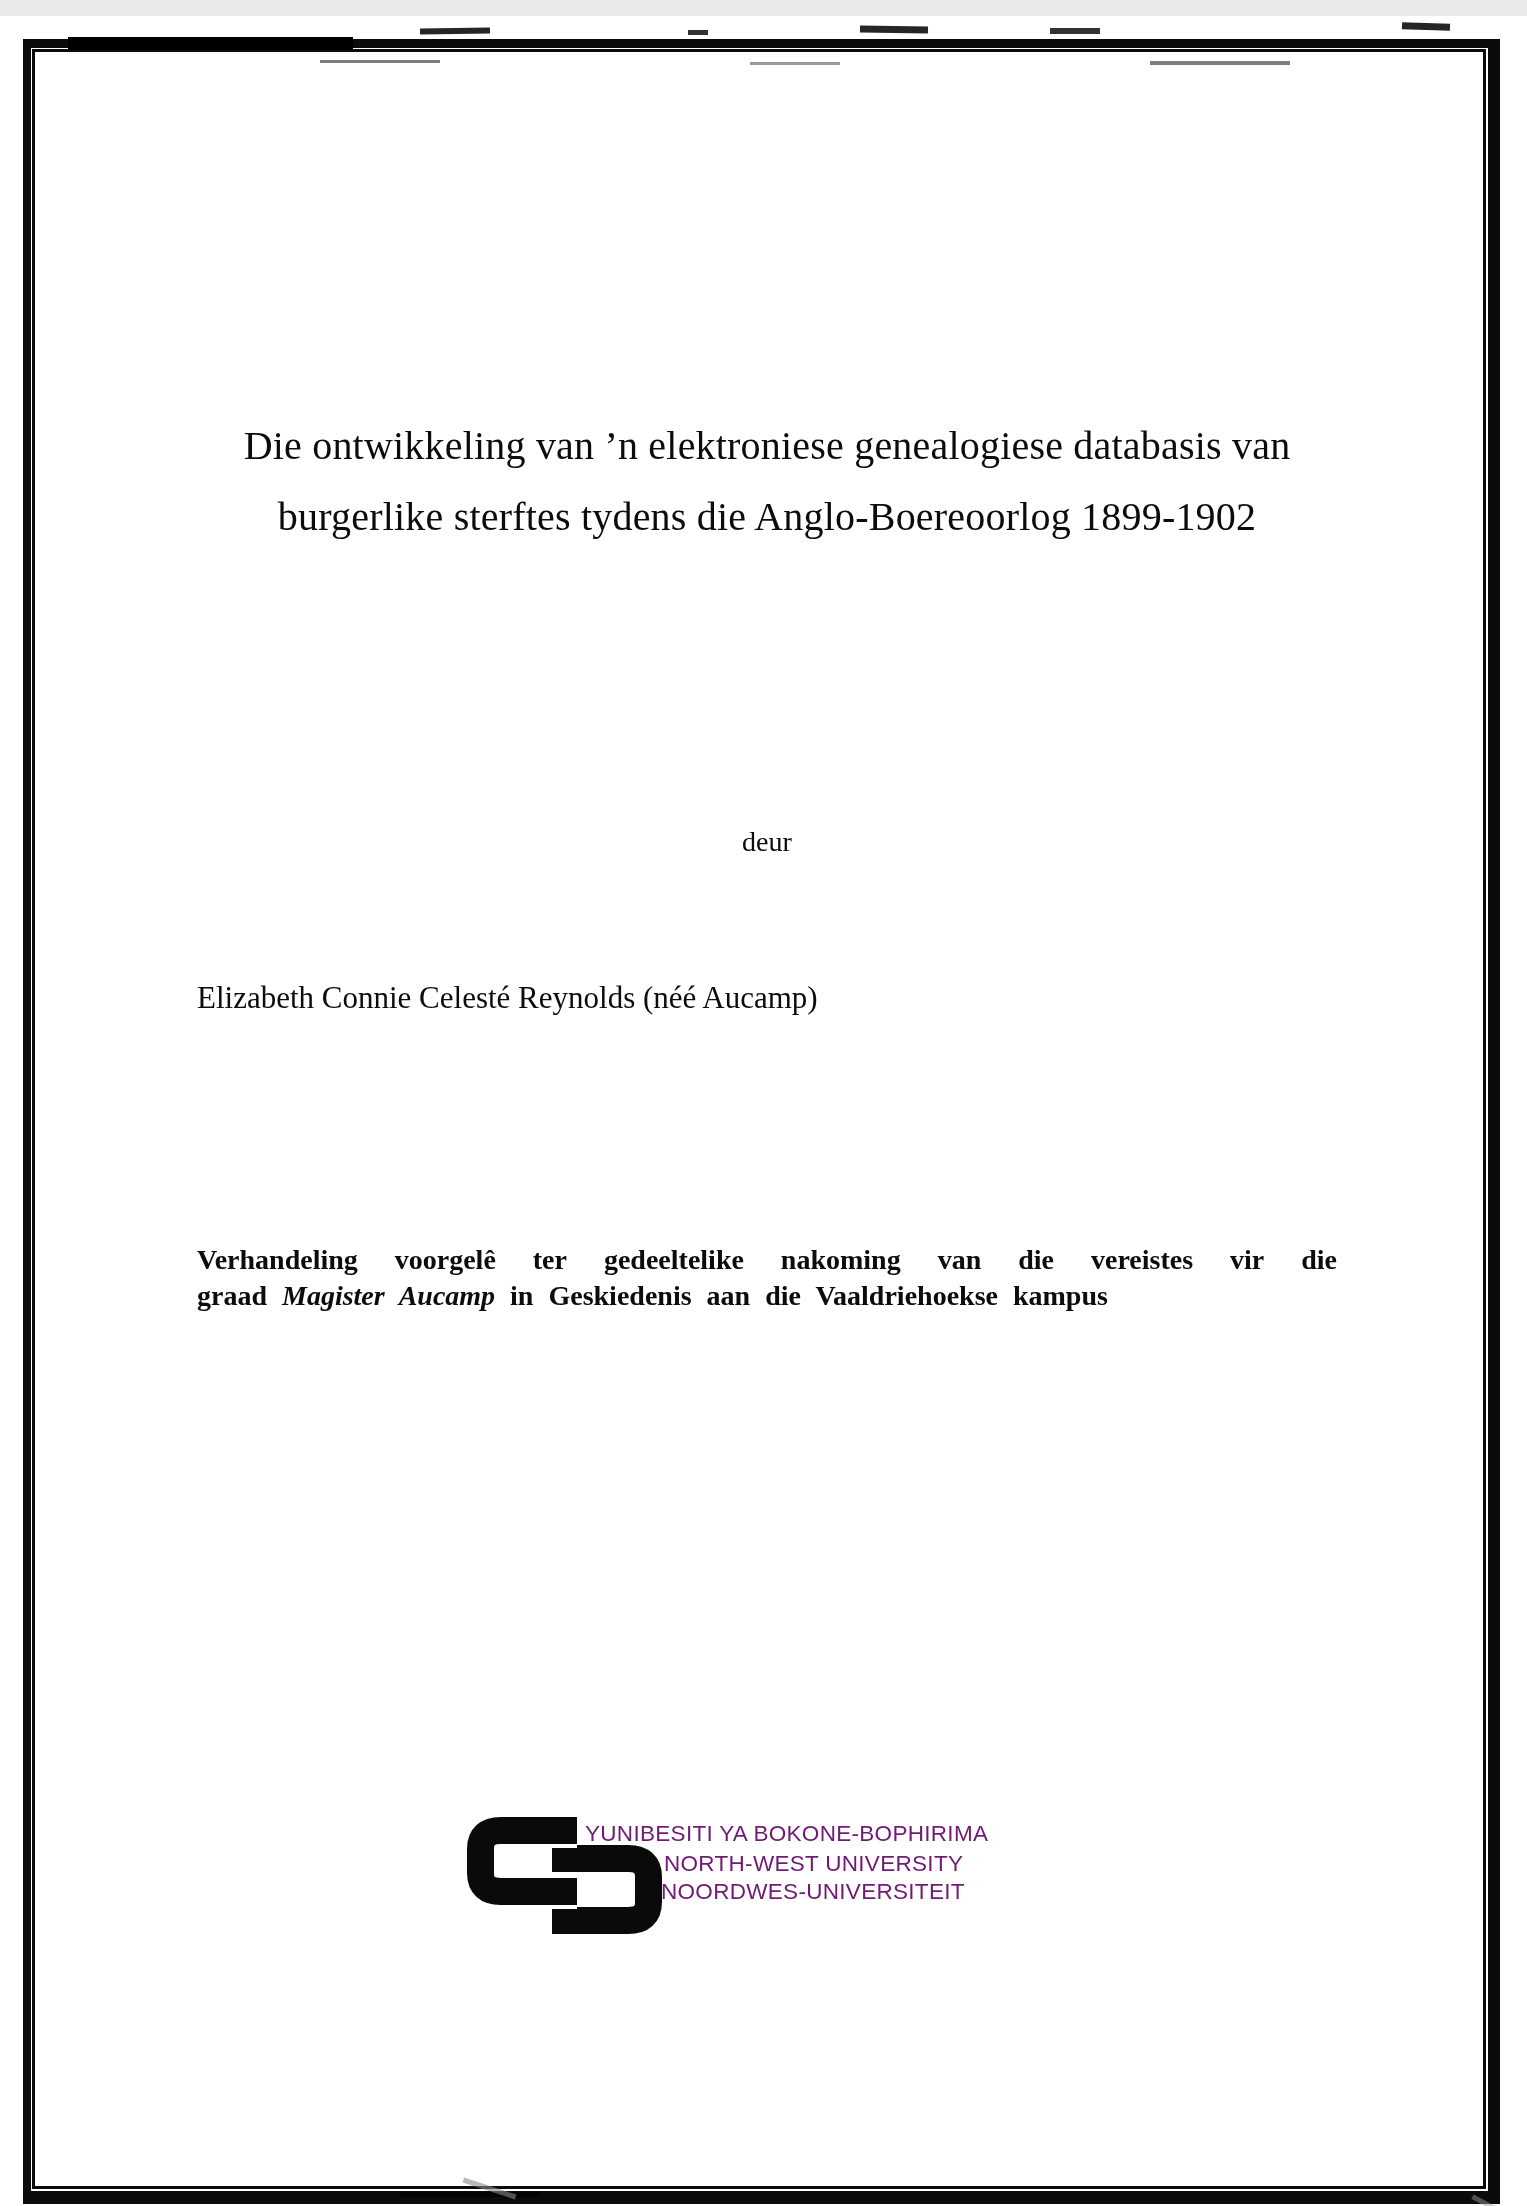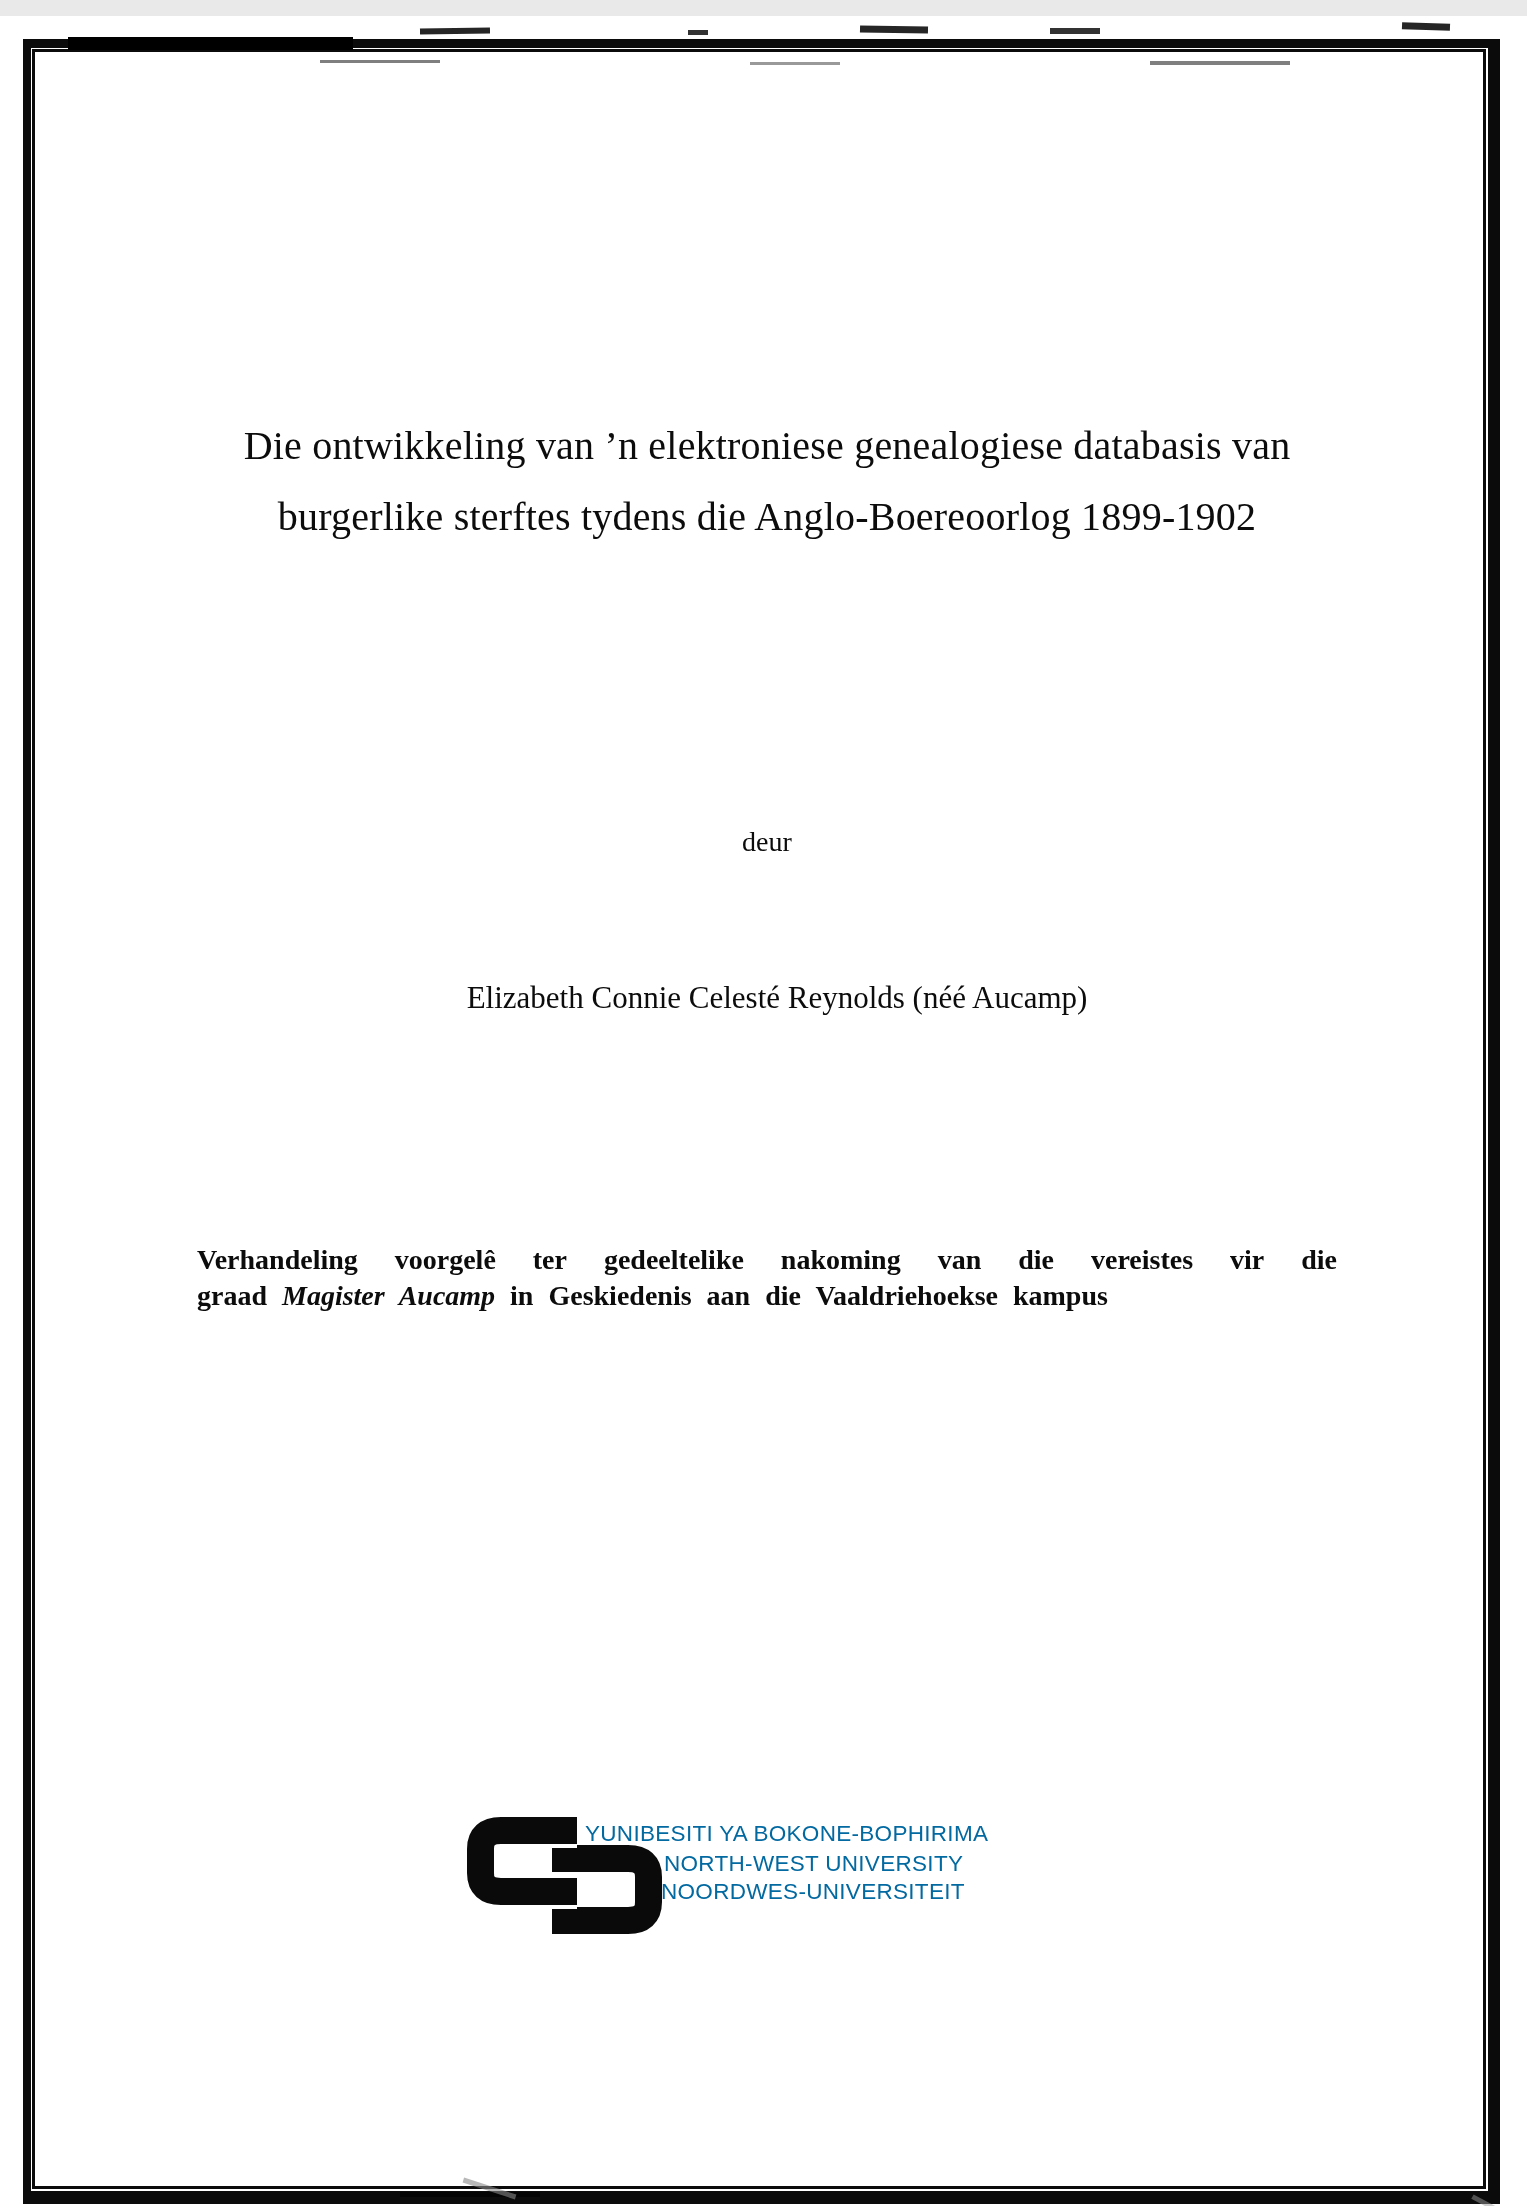--- a/index.html
+++ b/index.html
@@ -27,40 +27,40 @@
     position:absolute;left:197px;top:394px;width:1140px;
     text-align:center;font-size:40px;line-height:71px;
     letter-spacing:.2px;
   }
   .byline{
     position:absolute;left:197px;top:806px;width:1140px;
     text-align:center;font-size:28px;line-height:40px;
   }
   .author-line{
     position:absolute;left:197px;top:962px;width:1160px;
-    text-align:center;font-size:31px;line-height:40px;
+    text-align:left;font-size:31px;line-height:40px;
   }
   .degree-block{
     position:absolute;left:197px;top:1226px;width:1140px;
     font-size:28px;line-height:36px;font-weight:bold;
   }
   .degree-line2{word-spacing:8px;}
   .degree-italic{font-style:italic;}
   .supervisor-block{
     position:absolute;left:197px;top:1652px;width:900px;
     font-size:30px;line-height:42px;
   }
   
   .logo-mark{position:absolute;left:467px;top:1801px;width:200px;height:122px;}
   .logo-mark svg{display:block;width:100%;height:100%;}
   .logo-text{
     position:absolute;
     font-family:"Liberation Sans","DejaVu Sans",sans-serif;
     font-size:22.5px;line-height:26px;letter-spacing:.3px;
-    color:#0369a1;white-space:nowrap;
+    color:#701a75;white-space:nowrap;
   }
   .logo-text.l1{left:585px;top:1805px;}
   .logo-text.l2{left:664px;top:1835px;}
   .logo-text.l3{left:661px;top:1863px;}
   
   .art{position:absolute;background:#000;}
   .a1{left:420px;top:12px;width:70px;height:6px;opacity:.85;transform:rotate(-1deg);}
   .a2{left:688px;top:14px;width:20px;height:5px;opacity:.8;}
   .a3{left:860px;top:10px;width:68px;height:7px;opacity:.85;transform:rotate(1deg);}
   .a4{left:1050px;top:12px;width:50px;height:6px;opacity:.8;}

